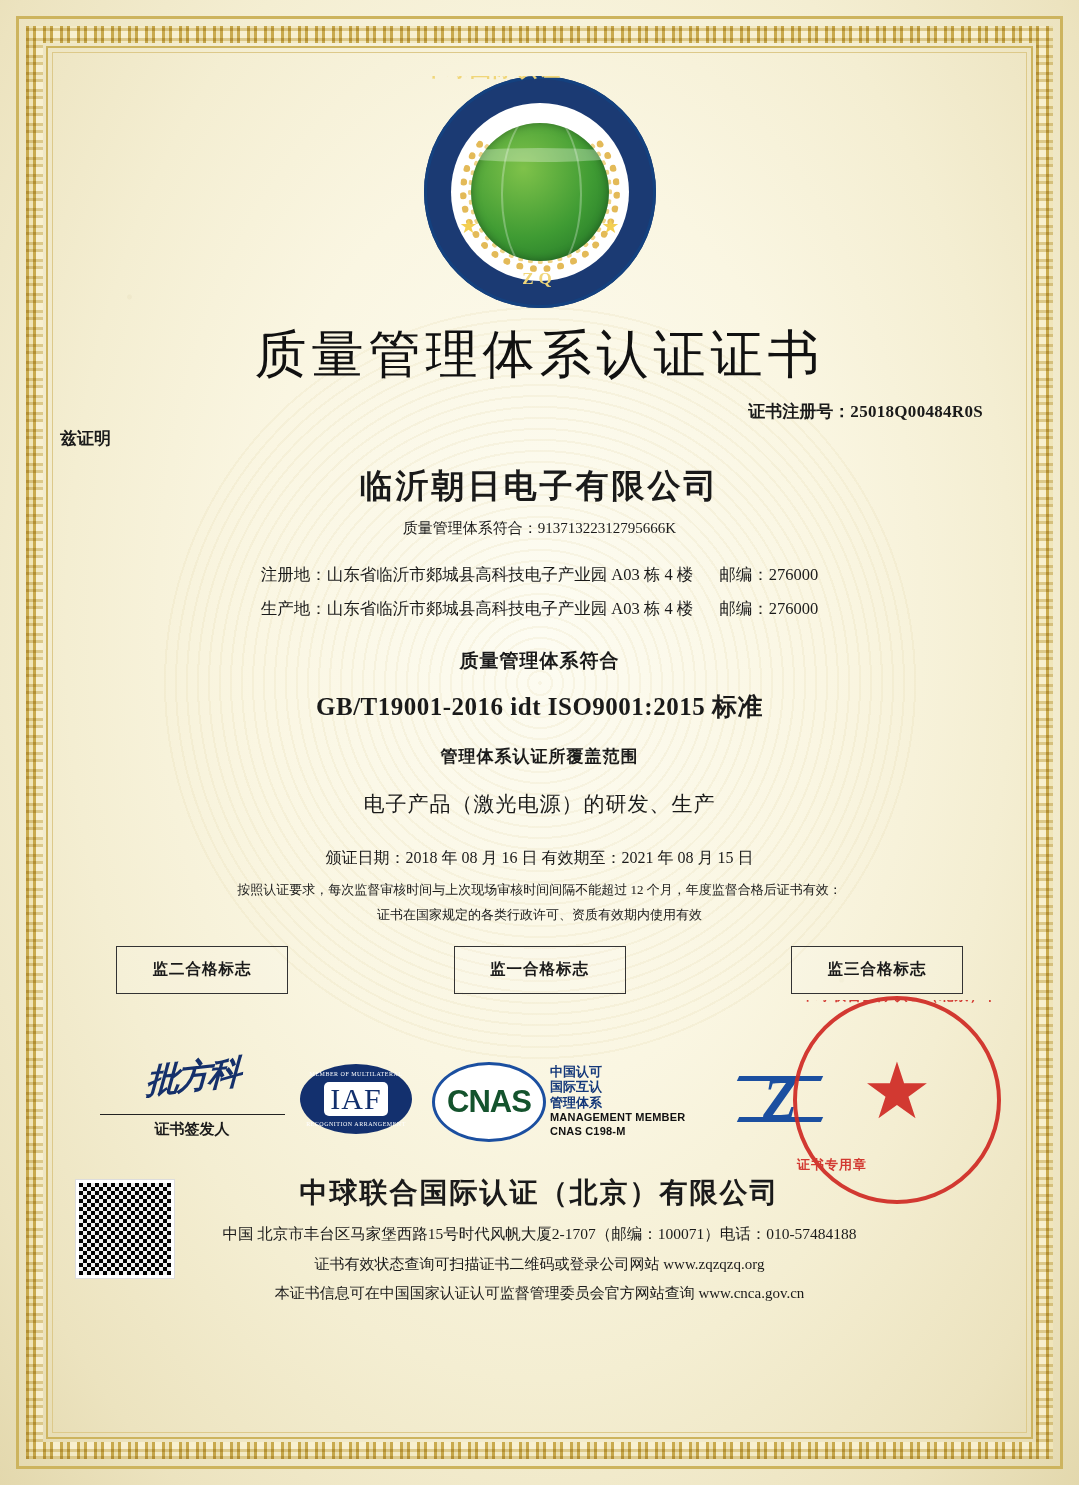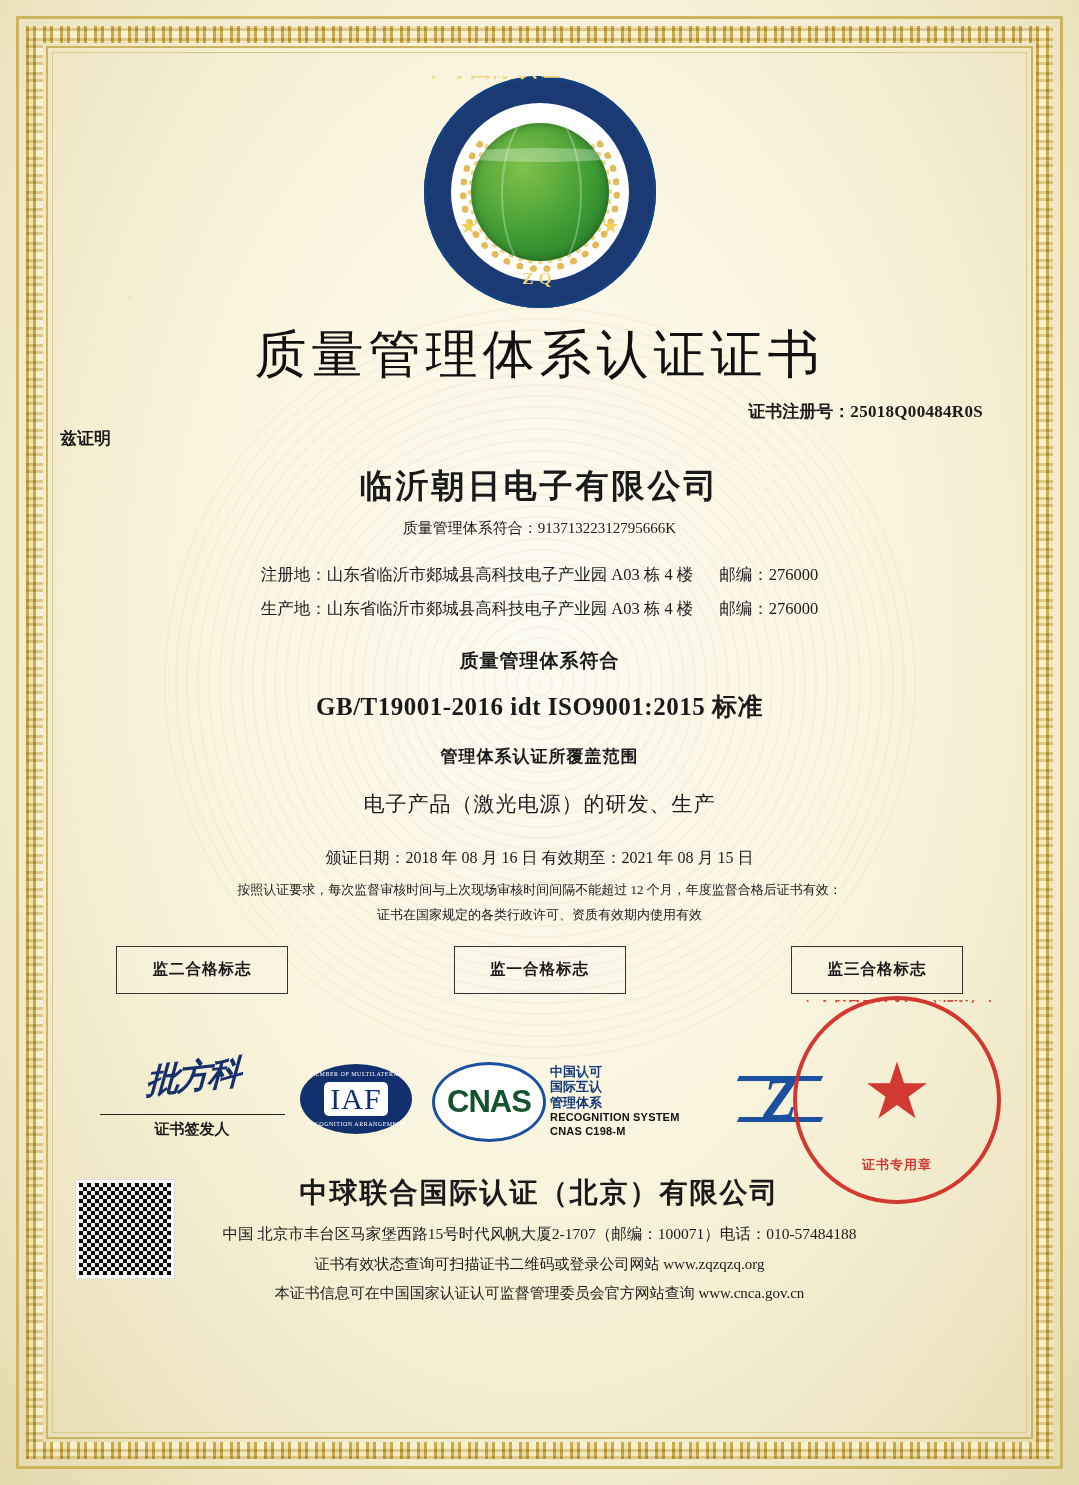--- a/index.html
+++ b/index.html
@@ -428,21 +428,21 @@
     font-size: 15px;
     font-weight: 700;
     fill: #d02a24;
     font-family: "Liberation Serif", serif;
     letter-spacing: 1px;
   }
   .seal .seal-bottom {
     position: absolute;
     left: 0; right: 0;
     bottom: 26px;
-    text-align: center;
+    text-align: left;
     font-size: 13px;
     font-weight: 700;
     letter-spacing: 1px;
   }
 
   
   .footer {
     margin-top: 8px;
     position: relative;
   }
@@ -550,21 +550,21 @@
         <div class="arc-top">MEMBER OF MULTILATERAL</div>
         <div class="iaf-txt">IAF</div>
         <div class="arc-bot">RECOGNITION ARRANGEMENT</div>
       </div>
 
       <div class="cnas">CNAS</div>
       <div class="cnas-text">
         <div class="cn">中国认可</div>
         <div class="cn">国际互认</div>
         <div class="cn">管理体系</div>
-        <div class="en">RECOGNITION SYSTEM</div>
+        <div class="en">MANAGEMENT MEMBER</div>
         <div class="en">CNAS C198-M</div>
       </div>
 
       <div class="zq-logo">
         <div class="bar t"></div>
         <span>Z</span>
         <div class="bar b"></div>
       </div>
 
       <div class="seal">

